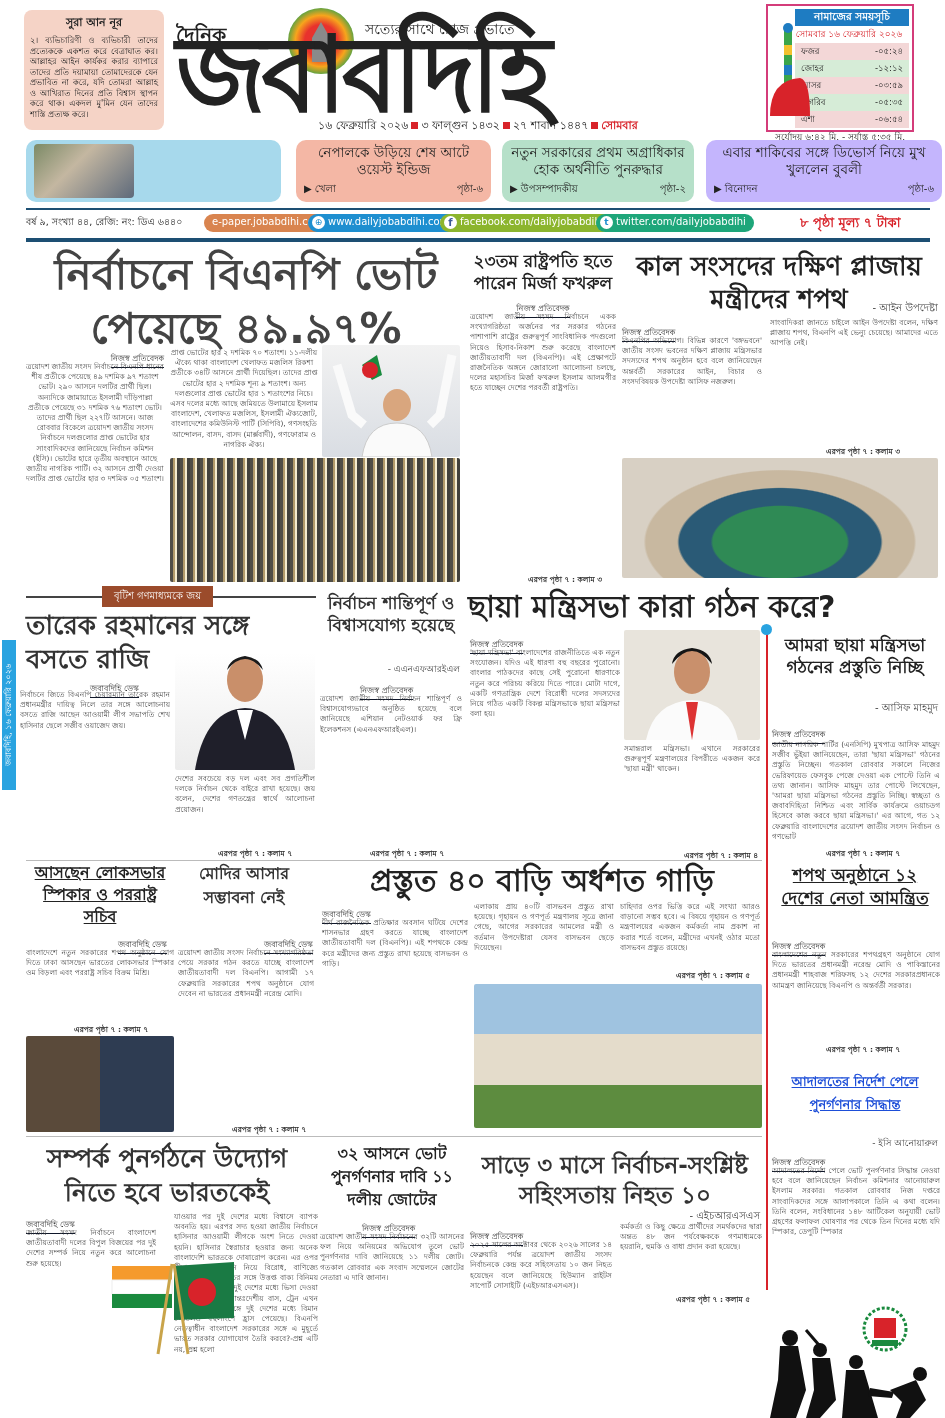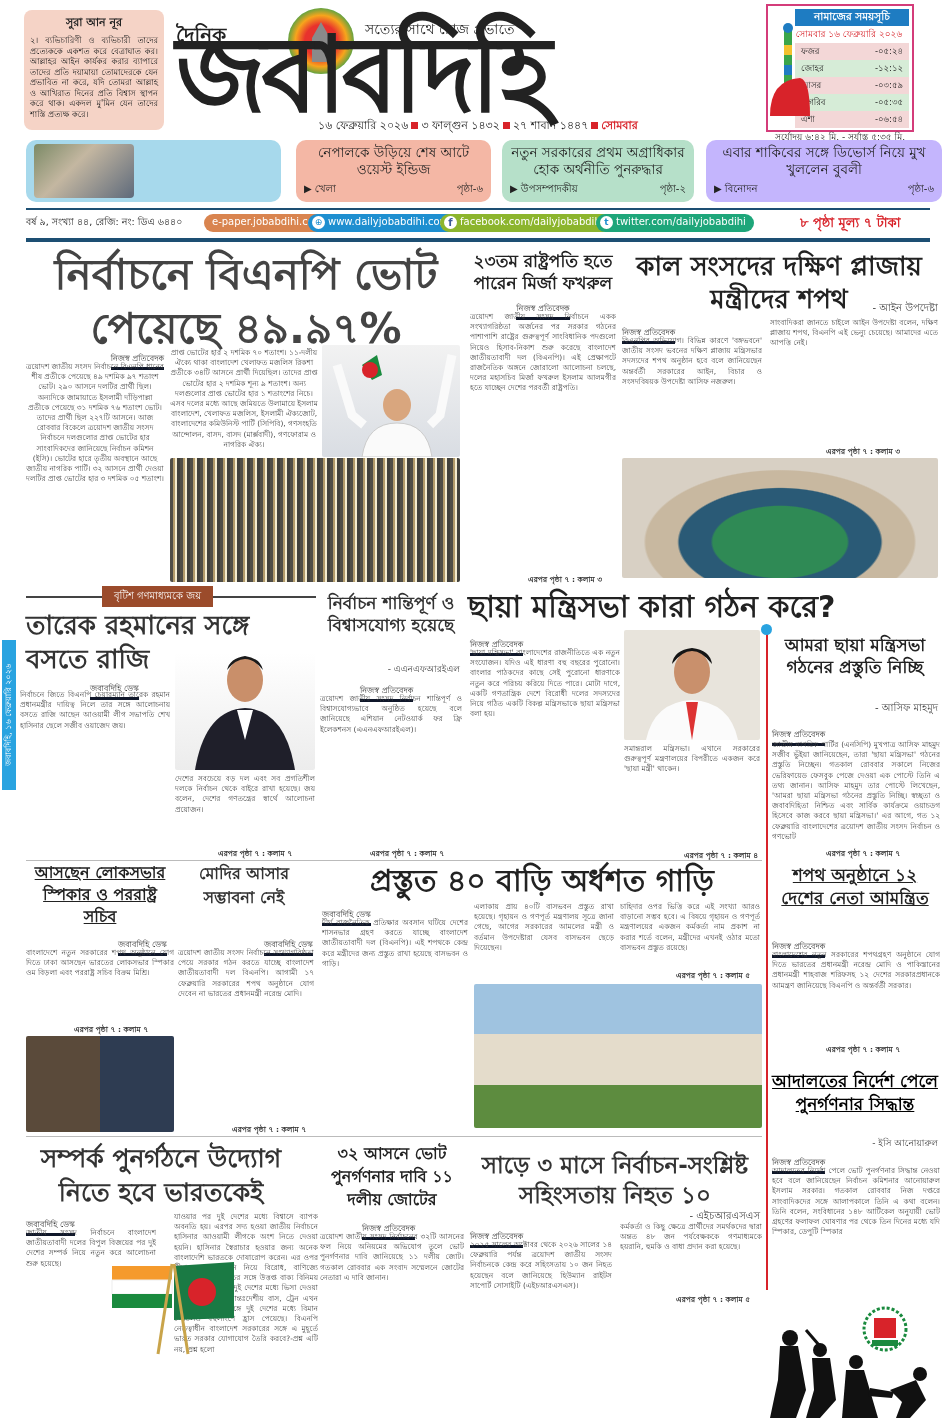--- a/index.html
+++ b/index.html
@@ -38,21 +38,21 @@
 .t1 .hl{font-size:10.5px;line-height:14px}
 
 .rule1{left:26px;top:208px;width:904px;height:2px;background:#1d4f73}
 .info{top:215px;font-size:9.5px}
 .pill{top:214px;height:18px;border-radius:9px;color:#fff;font-size:10px;padding:2px 8px;white-space:nowrap}
 .price{left:800px;top:213px;font-size:13px;color:#d8232a;font-weight:bold}
 .rule2{left:26px;top:238px;width:904px;height:4px;background:#1d4f73}
 
 .hd{font-family:"DejaVu Sans",sans-serif;color:#333;text-align:center;font-weight:bold}
 .body{font-size:7.4px;line-height:10.2px;color:#444;text-align:justify}
-.byline{font-size:8px;color:#333;border-bottom:3px solid #0f172a;padding-bottom:2px;display:inline-block}
+.byline{font-size:8px;color:#333;border-bottom:1px solid #0f172a;padding-bottom:2px;display:inline-block}
 .cont{font-size:7.5px;color:#333;font-weight:bold}
 .img{border-radius:2px}
 .vline{width:2px;background:#d8232a}
 .credit{font-size:10px;color:#444;text-align:right}
 </style>
 </head>
 <body>
 
 <div class="abs sura">
   <h4>সুরা আন নূর</h4>
@@ -239,28 +239,28 @@
 <div class="abs body" style="left:474px;top:902px;width:140px;height:76px;overflow:hidden">এলাকায় প্রায় ৪০টি বাসভবন প্রস্তুত রাখা হয়েছে। গৃহায়ন ও গণপূর্ত মন্ত্রণালয় সূত্রে জানা গেছে, আগের সরকারের আমলের মন্ত্রী ও বর্তমান উপদেষ্টারা যেসব বাসভবন ছেড়ে দিয়েছেন।</div>
 <div class="abs body" style="left:620px;top:902px;width:140px;height:76px;overflow:hidden">চাহিদার ওপর ভিত্তি করে এই সংখ্যা আরও বাড়ানো সম্ভব হবে। এ বিষয়ে গৃহায়ন ও গণপূর্ত মন্ত্রণালয়ের একজন কর্মকর্তা নাম প্রকাশ না করার শর্তে বলেন, মন্ত্রীদের এখনই ওঠার মতো বাসভবন প্রস্তুত রয়েছে।</div>
 <div class="abs cont" style="left:676px;top:970px">এরপর পৃষ্ঠা ৭ : কলাম ৫</div>
 <div class="abs img" style="left:474px;top:984px;width:288px;height:144px;background:linear-gradient(180deg,#9fc3e0 0 35%,#e4dccb 35% 70%,#5d8c3f 70%)"></div>
 
 <div class="abs hd" style="left:772px;top:864px;width:166px;font-size:17px;line-height:23px;color:#222;text-decoration:underline">শপথ অনুষ্ঠানে ১২ দেশের নেতা আমন্ত্রিত</div>
 <div class="abs" style="left:772px;top:934px"><span class="byline">নিজস্ব প্রতিবেদক</span></div>
 <div class="abs body" style="left:772px;top:950px;width:168px;height:90px;overflow:hidden">বাংলাদেশের নতুন সরকারের শপথগ্রহণ অনুষ্ঠানে যোগ দিতে ভারতের প্রধানমন্ত্রী নরেন্দ্র মোদি ও পাকিস্তানের প্রধানমন্ত্রী শাহবাজ শরিফসহ ১২ দেশের সরকারপ্রধানকে আমন্ত্রণ জানিয়েছে বিএনপি ও অন্তর্বর্তী সরকার।</div>
 <div class="abs cont" style="left:826px;top:1044px">এরপর পৃষ্ঠা ৭ : কলাম ৭</div>
 
-<div class="abs hd" style="left:772px;top:1070px;width:166px;font-size:17px;line-height:23px;color:#000000;text-decoration:underline">আদালতের নির্দেশ পেলে পুনর্গণনার সিদ্ধান্ত</div>
+<div class="abs hd" style="left:772px;top:1070px;width:166px;font-size:13px;line-height:23px;color:#1d4ed8;text-decoration:underline">আদালতের নির্দেশ পেলে পুনর্গণনার সিদ্ধান্ত</div>
 <div class="abs credit" style="left:772px;top:1136px;width:166px;font-size:9px">- ইসি আনোয়ারুল</div>
 <div class="abs" style="left:772px;top:1150px"><span class="byline">নিজস্ব প্রতিবেদক</span></div>
 <div class="abs body" style="left:772px;top:1166px;width:168px;height:118px;overflow:hidden">আদালতের নির্দেশ পেলে ভোট পুনর্গণনার সিদ্ধান্ত নেওয়া হবে বলে জানিয়েছেন নির্বাচন কমিশনার আনোয়ারুল ইসলাম সরকার। গতকাল রোববার নিজ দপ্তরে সাংবাদিকদের সঙ্গে আলাপকালে তিনি এ কথা বলেন। তিনি বলেন, সংবিধানের ১৪৮ আর্টিকেল অনুযায়ী ভোট গ্রহণের ফলাফল ঘোষণার পর থেকে তিন দিনের মধ্যে যদি স্পিকার, ডেপুটি স্পিকার</div>
 
 <div class="abs" style="left:26px;top:1136px;width:736px;height:1px;background:#bbb"></div>
 
-<div class="abs hd" style="left:16px;top:1142px;width:290px;font-size:25px;line-height:34px;color:#333">সম্পর্ক পুনর্গঠনে উদ্যোগ নিতে হবে ভারতকেই</div>
+<div class="abs hd" style="left:22px;top:1142px;width:290px;font-size:25px;line-height:34px;color:#333">সম্পর্ক পুনর্গঠনে উদ্যোগ নিতে হবে ভারতকেই</div>
 <div class="abs" style="left:26px;top:1212px"><span class="byline">জবাবদিহি ডেস্ক</span></div>
 <div class="abs body" style="left:26px;top:1228px;width:130px;height:180px;overflow:hidden">জাতীয় সংসদ নির্বাচনে বাংলাদেশ জাতীয়তাবাদী দলের বিপুল বিজয়ের পর দুই দেশের সম্পর্ক নিয়ে নতুন করে আলোচনা শুরু হয়েছে।</div>
 <div class="abs body" style="left:174px;top:1212px;width:144px;height:196px;overflow:hidden;padding-left:0">যাওয়ার পর দুই দেশের মধ্যে বিশ্বাসে ব্যাপক অবনতি হয়। এরপর সদ্য হওয়া জাতীয় নির্বাচনে হাসিনার আওয়ামী লীগকে অংশ নিতে দেওয়া হয়নি। হাসিনার স্বৈরাচার হওয়ার জন্য অনেক বাংলাদেশি ভারতকে দোষারোপ করেন। এর ওপর সীমান্ত হত্যা, পানি নিয়ে বিরোধ, বাণিজ্যে বিধিনিষেধ ও ভারতের সঙ্গে উত্তপ্ত বাক্য বিনিময় আগে থেকেই ছিল। দুই দেশের মধ্যে ভিসা দেওয়া প্রায় বন্ধ আছে। আন্তঃদেশীয় বাস, ট্রেন এখন আর চলছে না। সঙ্গে দুই দেশের মধ্যে বিমান চলাচলও বহুলাংশে হ্রাস পেয়েছে। বিএনপি নেতৃত্বাধীন বাংলাদেশ সরকারের সঙ্গে এ মুহূর্তে ভারত সরকার যোগাযোগ তৈরি করবে?-প্রশ্ন এটি নয়, প্রশ্ন হলো</div>
 <svg class="abs" style="left:108px;top:1256px;width:130px;height:100px">
   <rect x="4" y="10" width="60" height="14" fill="#f59a2c"></rect>
     <rect x="4" y="24" width="60" height="14" fill="#fff" stroke="#eee"></rect>
     <rect x="4" y="38" width="60" height="14" fill="#1a8a3e"></rect>
   <path d="M66 10 L126 6 L126 62 L66 64Z" fill="#1a7a44"></path>
     <circle cx="94" cy="36" r="14" fill="#d8232a"></circle>
   <line x1="64" y1="8" x2="50" y2="98" stroke="#c9a44a" stroke-width="3"></line>

